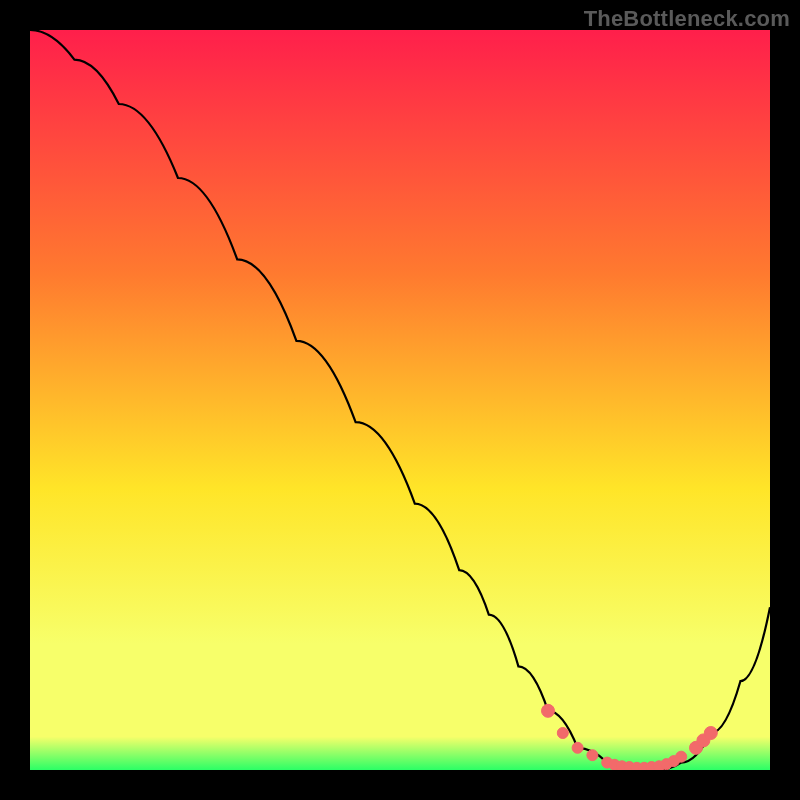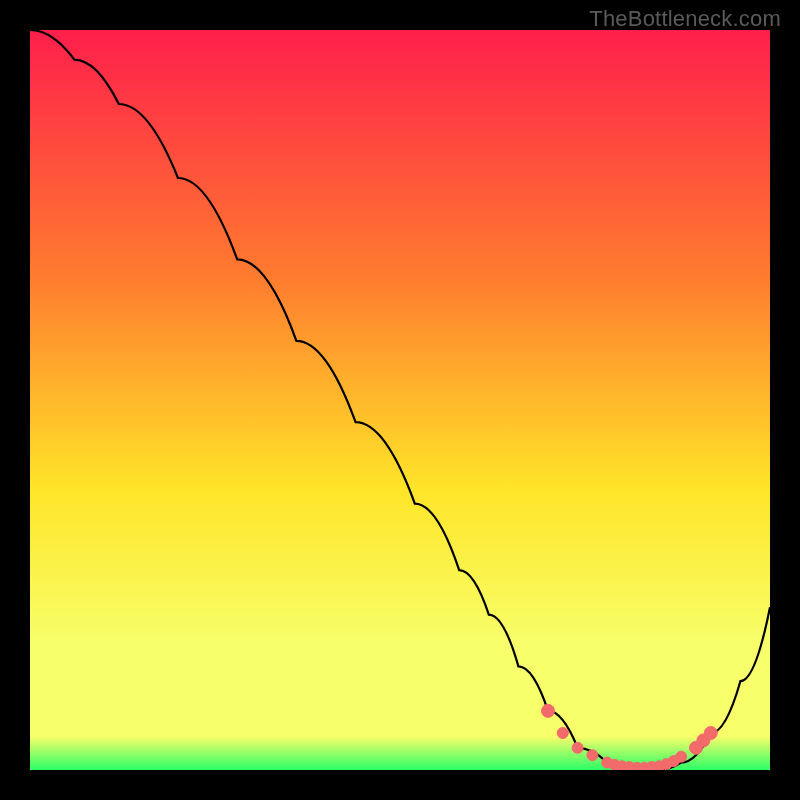--- a/index.html
+++ b/index.html
@@ -13,24 +13,24 @@
   }
   .frame {
     position: relative;
     width: 800px;
     height: 800px;
     background: #000;
   }
   .watermark {
     position: absolute;
     top: 6px;
-    right: 19px;
+    right: 10px;
     color: #5a5a5a;
     font-size: 22px;
-    font-weight: 400;
+    font-weight: 700;
     letter-spacing: 0.2px;
     user-select: none;
   }
   .plot-area {
     position: absolute;
     left: 30px;
     top: 30px;
     width: 740px;
     height: 740px;
   }

